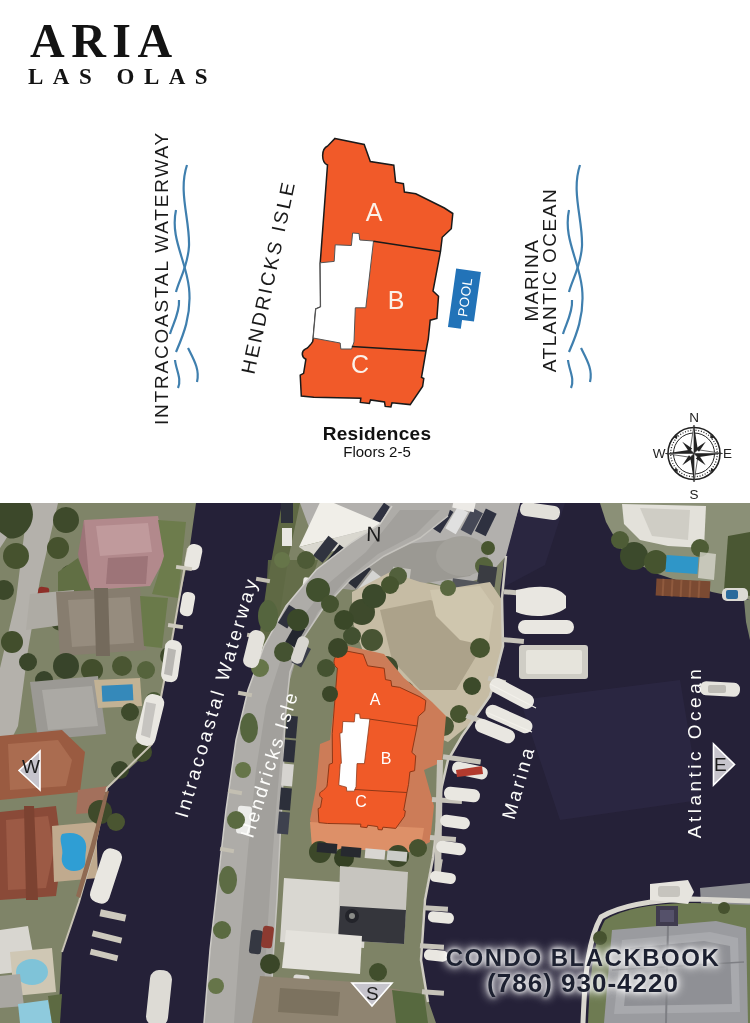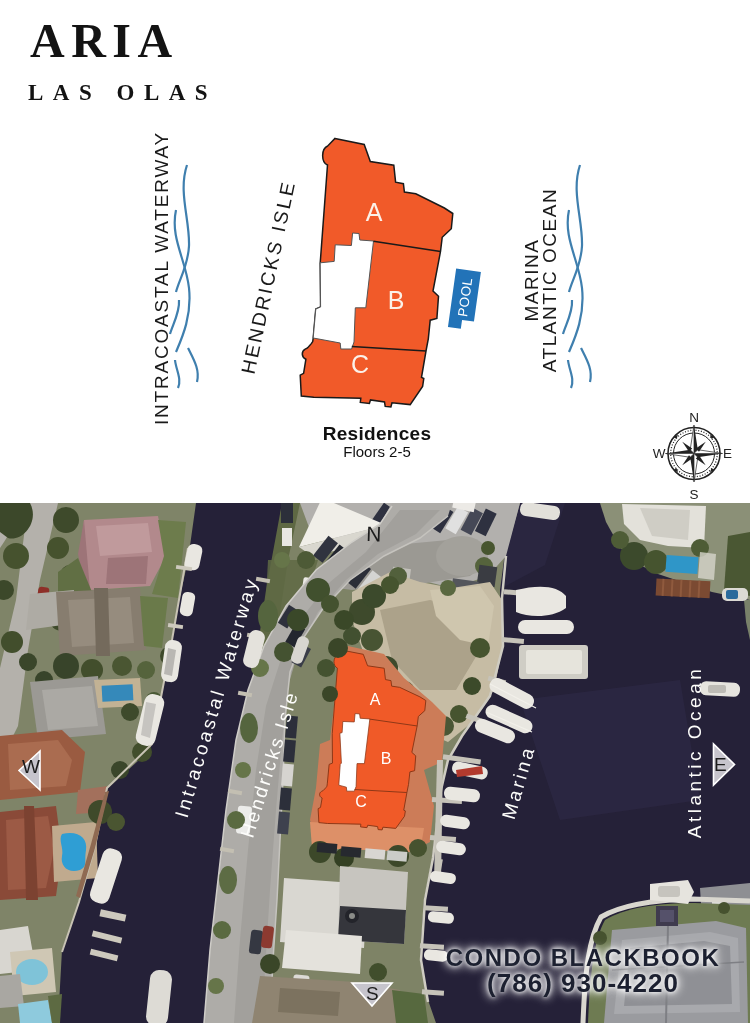--- a/index.html
+++ b/index.html
@@ -7,21 +7,21 @@
        font-family:"Liberation Sans", sans-serif;}
   .page{position:relative;width:750px;height:1023px;}
   .abs{position:absolute;}
 </style>
 </head>
 <body>
 <div class="page">
 
 <div class="abs" style="left:30px;top:13px;font-family:'Liberation Serif',serif;font-weight:bold;font-size:48px;letter-spacing:6.5px;color:#131313;">ARIA</div>
 
-<div class="abs" style="left:28px;top:64px;font-family:'Liberation Serif',serif;font-weight:bold;font-size:23px;letter-spacing:9.5px;color:#131313;margin-top:16px;">LAS OLAS</div>
+<div class="abs" style="left:28px;top:64px;font-family:'Liberation Serif',serif;font-weight:bold;font-size:23px;letter-spacing:9.5px;color:#131313;">LAS OLAS</div>
 
 <svg class="abs" style="left:0;top:0;" width="750" height="503" viewBox="0 0 750 503">
 
   <text x="161" y="285" transform="rotate(-90 161 278)" text-anchor="middle" font-size="19" letter-spacing="1.8" fill="#1a1a1a">INTRACOASTAL WATERWAY</text>
 
   <g stroke="#3f7fae" stroke-width="2.2" fill="none">
     <path d="M187,165 C178,192 190,220 189,246 C188,266 179,280 176,292"></path>
     <path d="M176,210 C170,238 186,260 189,288 C192,316 182,338 176,352"></path>
     <path d="M179,300 C180,312 173,324 170,334"></path>
     <path d="M188,348 C194,360 200,370 197,382"></path>

